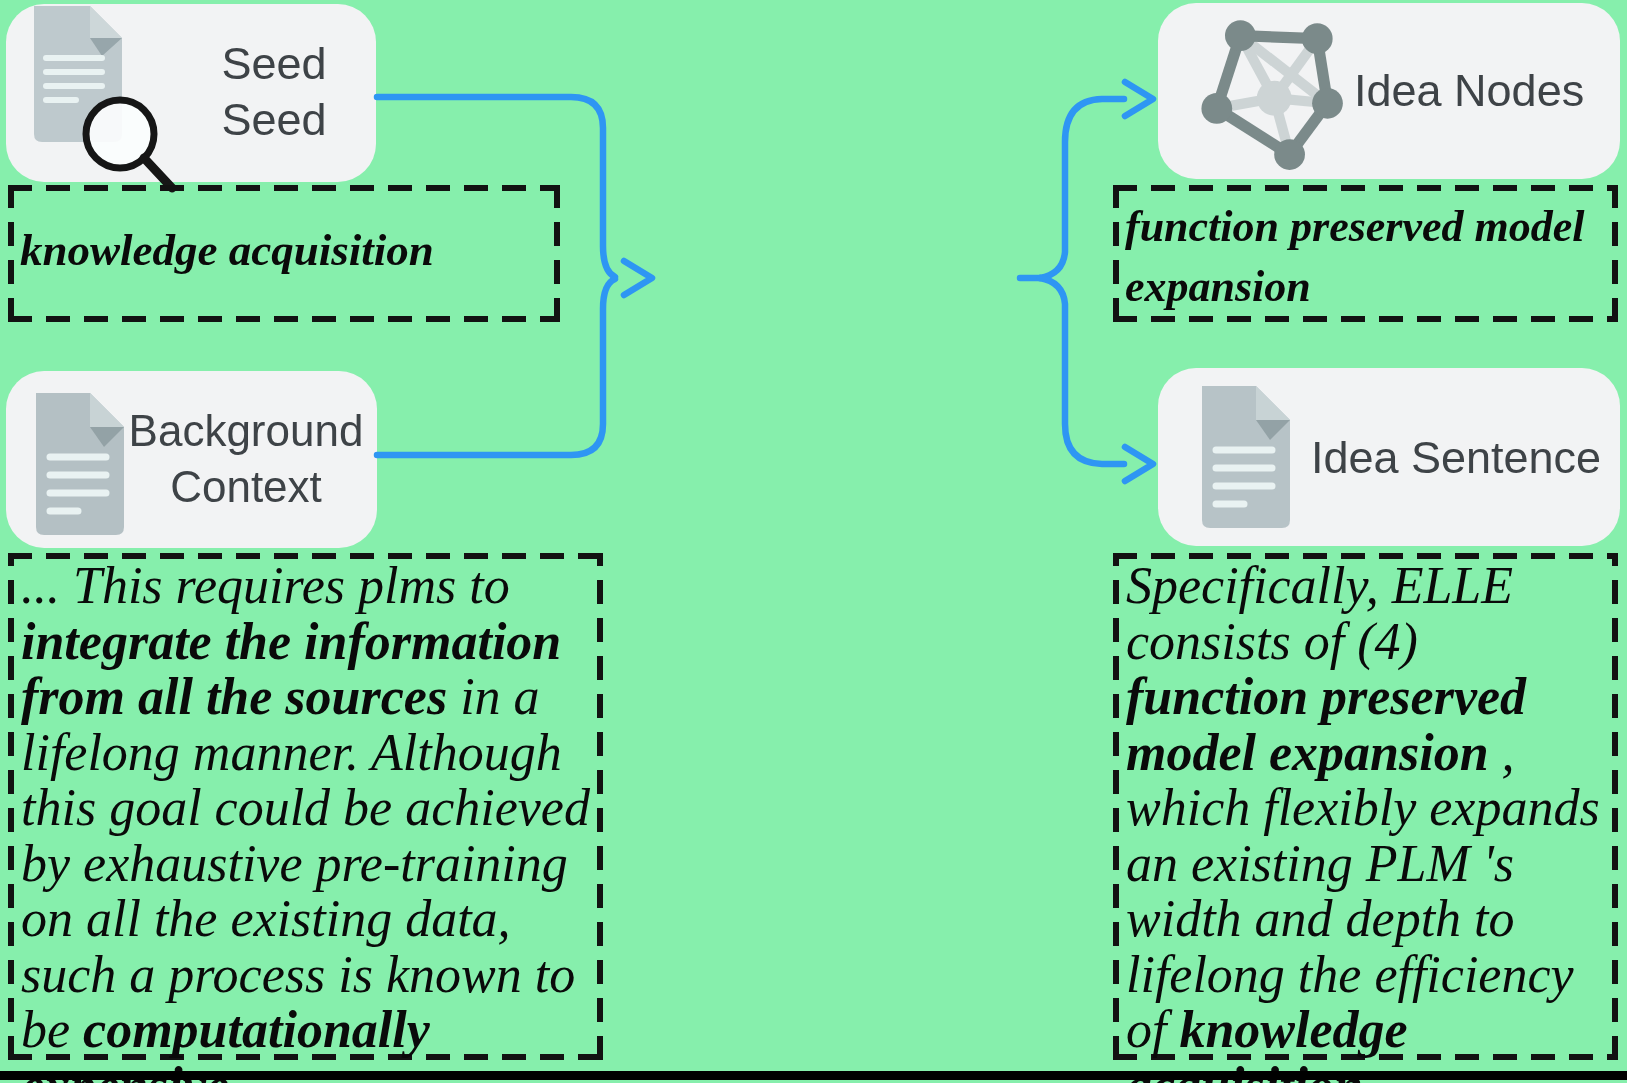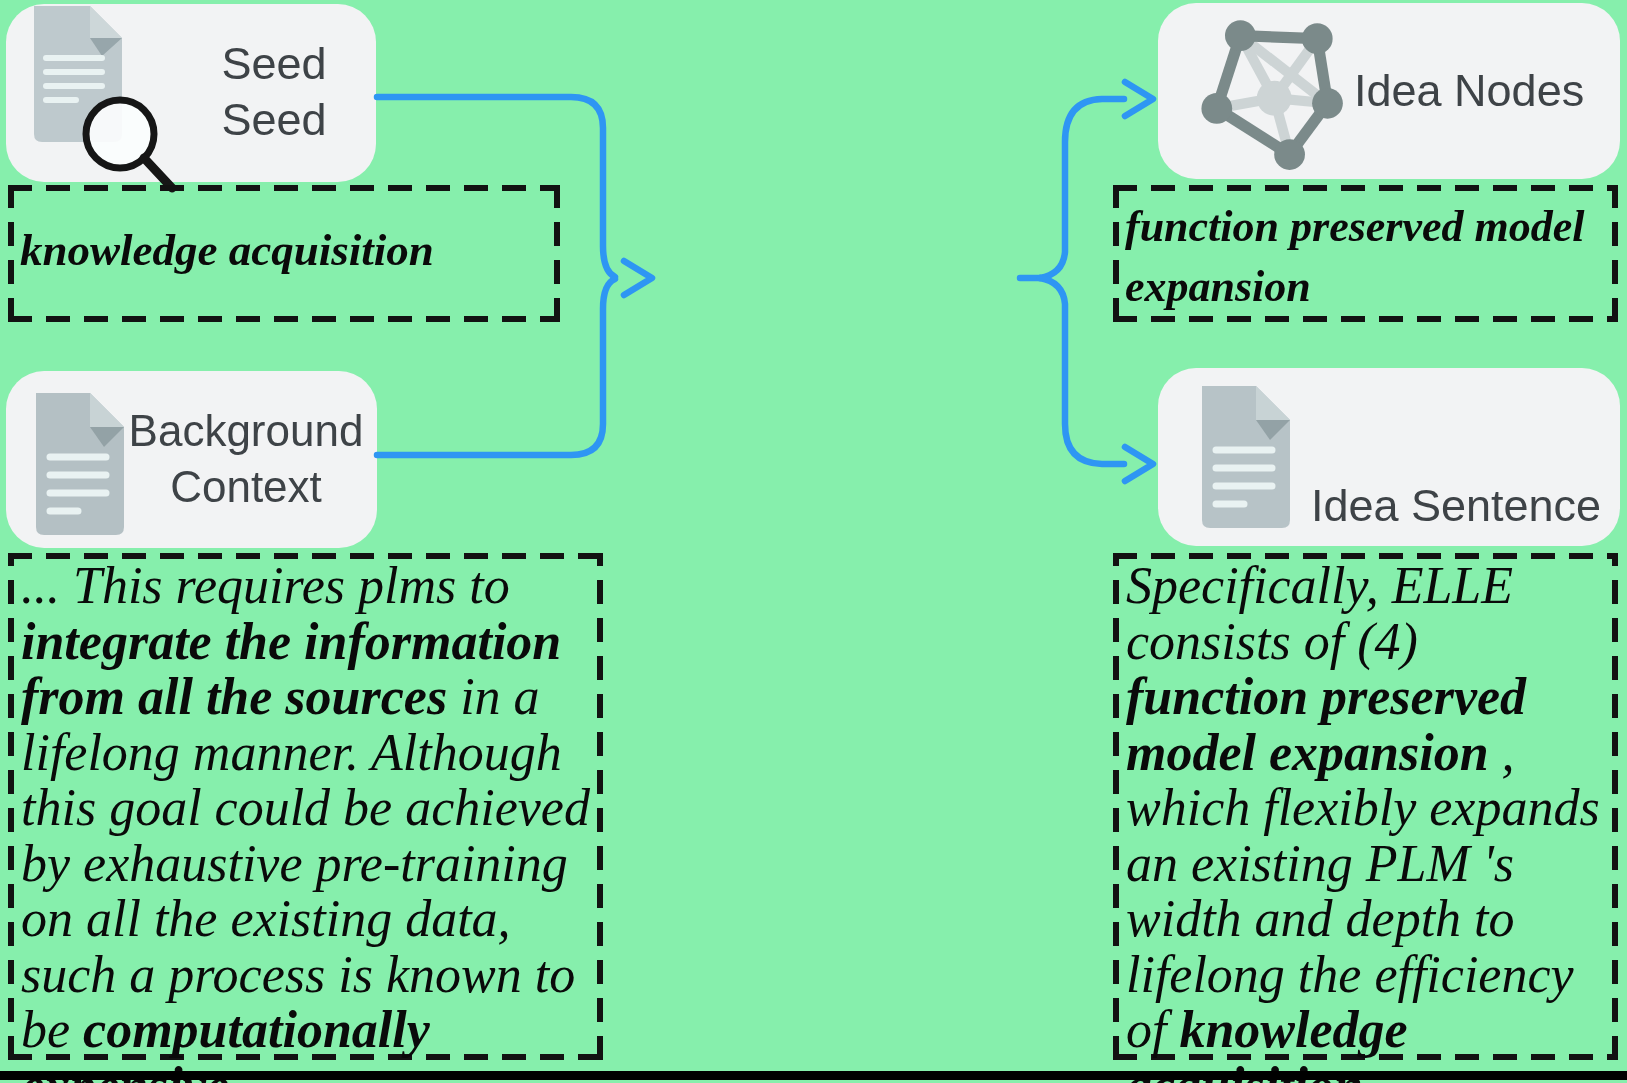--- a/index.html
+++ b/index.html
@@ -124,21 +124,21 @@
       <path d="M8,2 H62 L96,36 V136 q0,8 -8,8 H16 q-8,0 -8,-8 Z" fill="#b7c3c7"></path>
       <path d="M62,2 L96,36 H62 Z" fill="#c8d3d5"></path>
       <path d="M62,36 H96 L76,56 Z" fill="#93a2a6"></path>
       <g stroke="#e9f2f2" stroke-width="7" stroke-linecap="round">
         <line x1="22" y1="66" x2="78" y2="66"></line>
         <line x1="22" y1="84" x2="78" y2="84"></line>
         <line x1="22" y1="102" x2="78" y2="102"></line>
         <line x1="22" y1="120" x2="50" y2="120"></line>
       </g>
     </svg>
-    <div class="panel-label" style="left:142px;top:62px;width:312px;text-align:center;white-space:nowrap;margin-top:48px;">Idea Sentence</div>
+    <div class="panel-label" style="left:142px;top:62px;width:312px;text-align:center;white-space:nowrap;">Idea Sentence</div>
   </div>
 
   <div class="dashedbox" style="left:1113px;top:553px;width:505px;height:507px;">
     <div class="seritext para"><span>Specifically, ELLE consists of (4) </span><b>function preserved model expansion</b><span> , which flexibly expands an existing PLM 's width and depth to lifelong the efficiency of </span><b>knowledge acquisition</b><span> ...</span></div>
   </div>
 
   <svg id="arrow-overlay" width="1627" height="1083" viewBox="0 0 1627 1083">
     <g stroke="#2e96f3" stroke-width="6.5" fill="none" stroke-linecap="round" stroke-linejoin="round">
       <path d="M377,97 H571 Q603,97 603,128 V246 Q603,271 615,277"></path>
       <path d="M377,455 H571 Q603,455 603,424 V309 Q603,284 615,279"></path>

